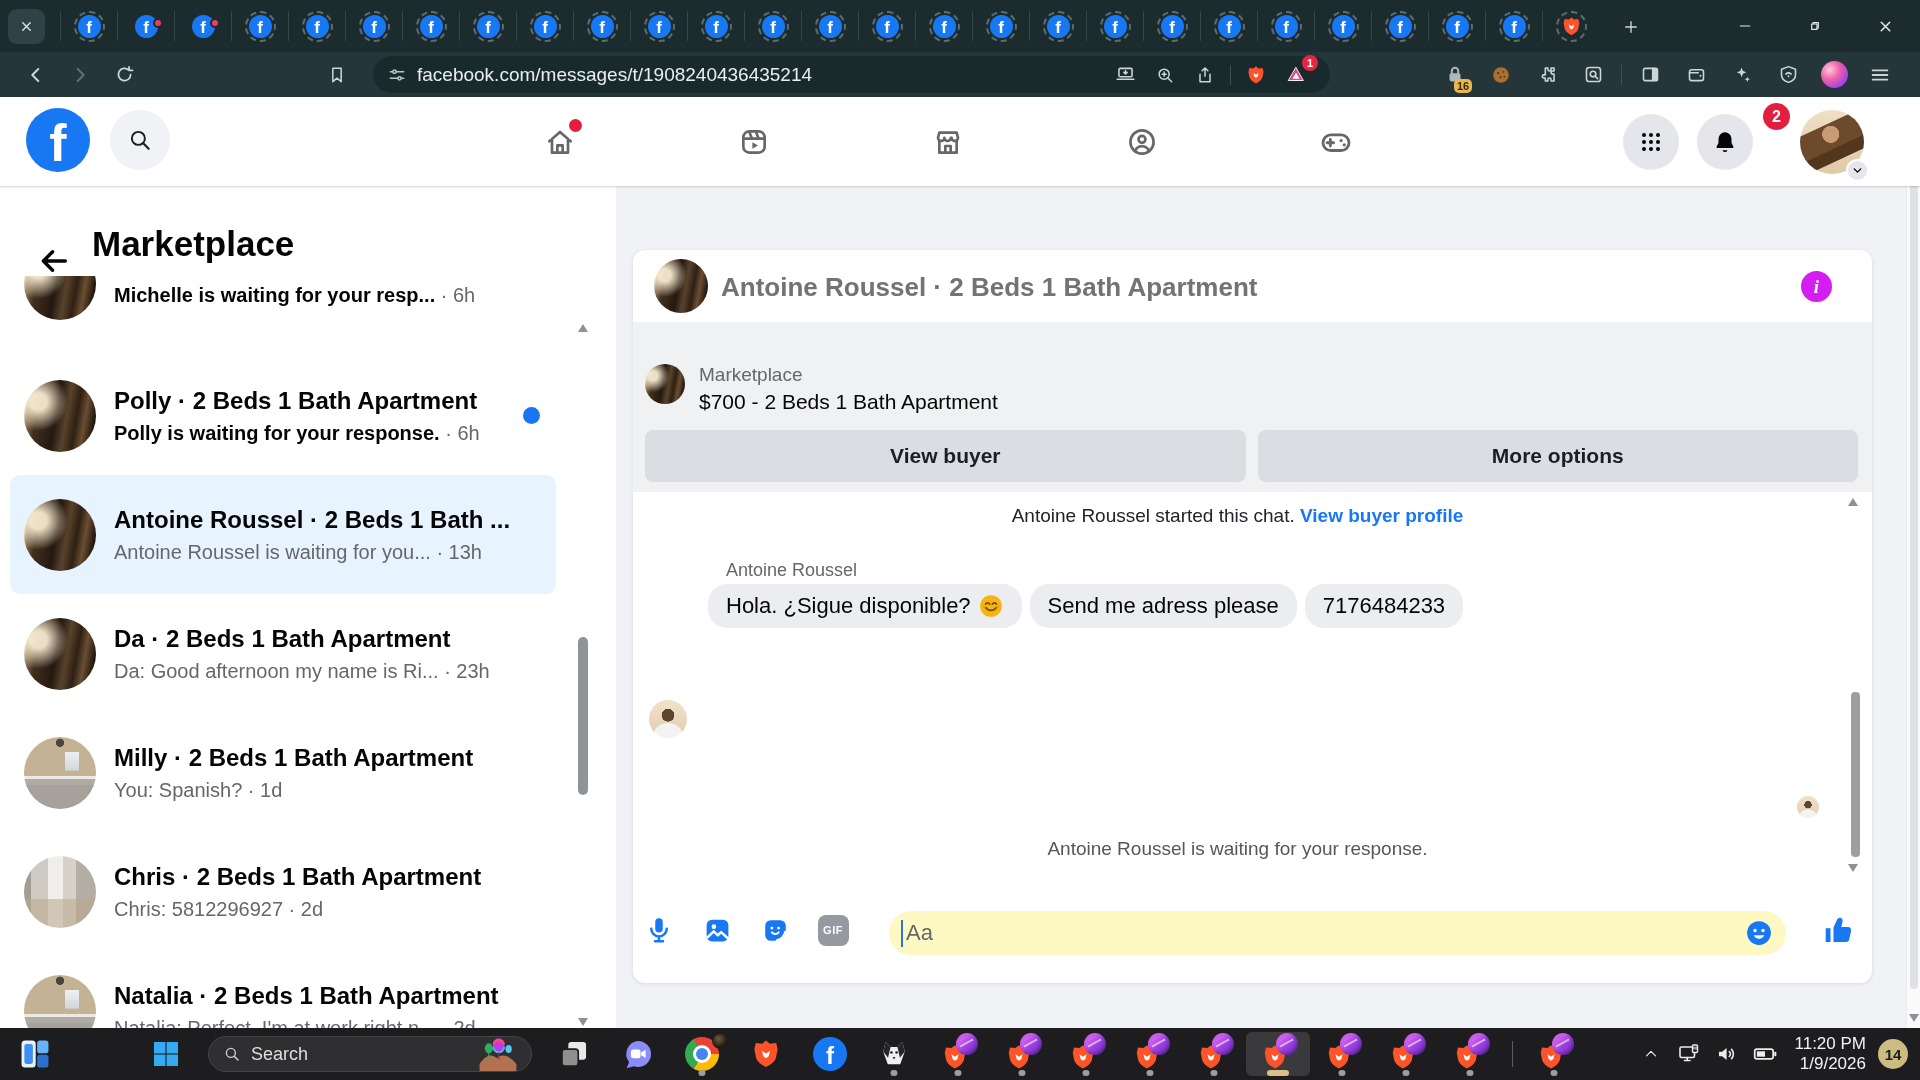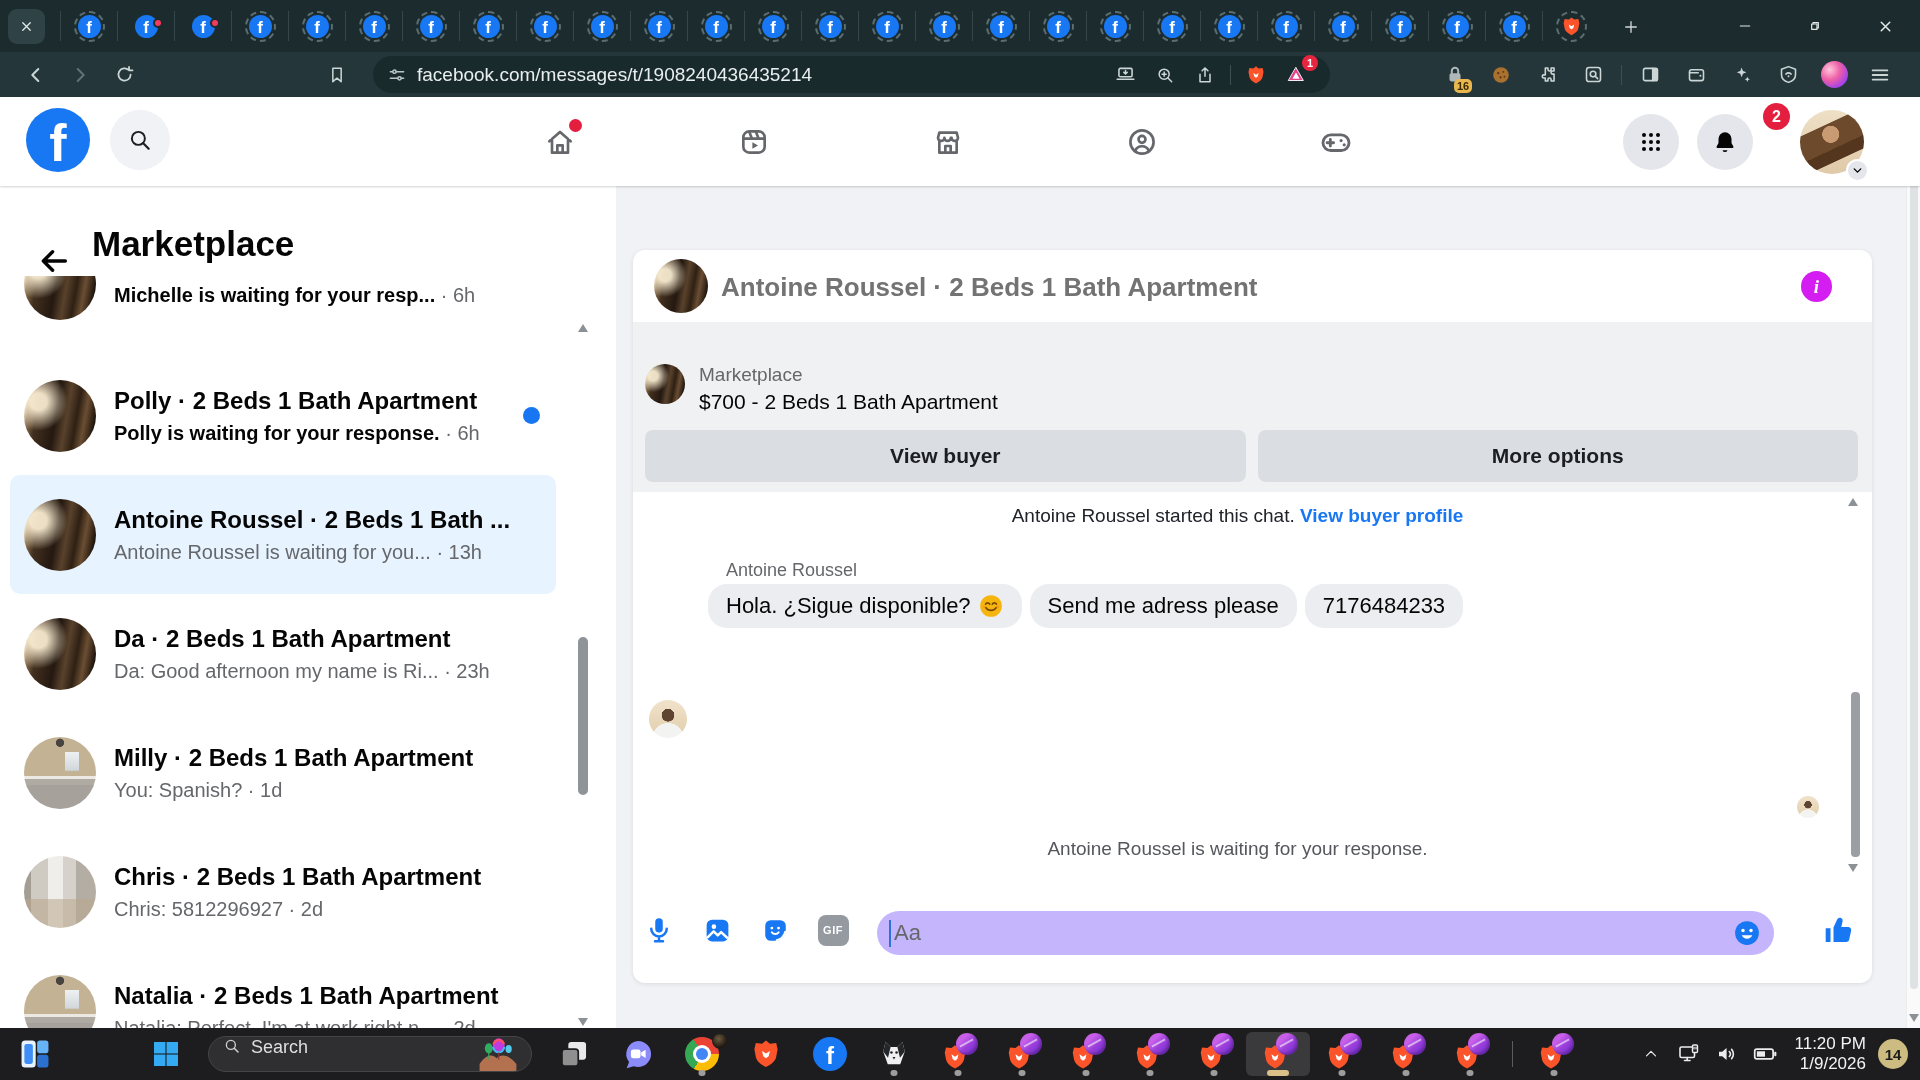--- a/index.html
+++ b/index.html
@@ -141,42 +141,42 @@
   .bubble{background:#ebedf0;border-radius:19px;padding:9px 18px;font-size:22px;color:#050505;
     display:flex;align-items:center;gap:7px;white-space:nowrap}
   .msg-emoji{width:26px;height:26px}
   .msg-av{position:absolute;left:16px;top:450px;width:38px;height:38px;border-radius:50%}
   .seen-av{position:absolute;left:1164px;top:546px;width:22px;height:22px;border-radius:50%}
   .status{position:absolute;left:0;right:30px;top:588px;text-align:center;font-size:19px;color:#55575c}
   .comp-icons{position:absolute;left:8px;top:662px;display:flex;gap:22px}
   .cico{width:36px;height:36px;display:flex;align-items:center;justify-content:center;color:#1877f2;cursor:pointer}
   .gifbox{width:31px;height:31px;border-radius:8px;background:#9599a0;color:#fff;font-size:11px;font-weight:bold;
     letter-spacing:.5px;display:flex;align-items:center;justify-content:center}
-  .comp-pill{position:absolute;left:244px;top:661px;width:897px;height:44px;border-radius:22px;background:#c4b5fd;
+  .comp-pill{position:absolute;left:256px;top:661px;width:897px;height:44px;border-radius:22px;background:#fef9c3;
     display:flex;align-items:center;padding:0 12px;cursor:text}
   .caret{width:2px;height:27px;background:#2d72d9;margin-right:3px}
   .ph{font-size:22px;color:#65676b}
   .pill-emoji{margin-left:auto;width:30px;height:30px;color:#1877f2;cursor:pointer}
   .comp-like{position:absolute;left:1185px;top:660px;width:40px;height:40px;color:#1877f2;cursor:pointer}
   .chat-up{position:absolute;left:1215px;top:248px;cursor:pointer}
   .chat-down{position:absolute;left:1215px;top:614px;cursor:pointer}
   .chat-thumb{position:absolute;left:1218px;top:442px;width:9px;height:165px;border-radius:4px;background:#9b9fa4;cursor:pointer}
 
   
   .taskbar{position:absolute;left:0;top:1028px;width:100%;height:52px;background:#1d1d1f;z-index:10}
   .tb-left{position:absolute;left:18px;top:0;height:100%;display:flex;align-items:center;cursor:pointer}
   .tb-center{position:absolute;left:134px;top:4px;height:44px;display:flex;align-items:center}
   .tb-slot{width:64px;height:44px;display:flex;align-items:center;justify-content:center;position:relative;border-radius:6px;cursor:pointer}
   .tb-slot.active{background:#3a3a3c}
   .tb-dot{position:absolute;bottom:0px;left:50%;transform:translateX(-50%);width:7px;height:6px;border-radius:3px;background:#9d9d9d}
   .tb-slot.active .tb-dot{width:22px;height:6px;background:#d8c088}
   .tb-sep{width:20px;height:44px;display:flex;align-items:center;justify-content:center}
   .tb-sep div{width:1px;height:26px;background:#5c5c5e}
   .search-pill{width:324px;height:36px;border-radius:18px;background:#2f2f31;border:1px solid #454547;display:flex;
-    align-items:flex-start;color:#dfdfdf;font-size:18px;padding-left:14px;position:relative;overflow:hidden;margin:0 10px;cursor:pointer}
+    align-items:center;color:#dfdfdf;font-size:18px;padding-left:14px;position:relative;overflow:hidden;margin:0 10px;cursor:pointer}
   .sp-label{margin-left:10px}
   .sp-art{position:absolute;right:0;top:0;width:66px;height:100%}
   .tb-right{position:absolute;right:12px;top:0;height:100%;display:flex;align-items:center;gap:8px;color:#ececec}
   .tray-i{width:30px;height:30px;display:flex;align-items:center;justify-content:center;cursor:pointer}
   .clock{text-align:right;font-size:17px;line-height:20px;color:#f2f2f2;margin-left:6px;cursor:default}
   .tb-badge{width:30px;height:30px;border-radius:50%;background:#ccbc82;color:#1b1b1b;font-weight:bold;font-size:15px;
     display:flex;align-items:center;justify-content:center;margin-left:4px;cursor:pointer}
   .chrome-disc{position:relative;width:34px;height:34px;border-radius:50%;
     background:conic-gradient(from -30deg,#ea4335 0 33%,#fbbc05 0 66%,#34a853 0 100%)}
   .chrome-disc::before{content:"";position:absolute;left:8px;top:8px;width:18px;height:18px;border-radius:50%;background:#fff}

